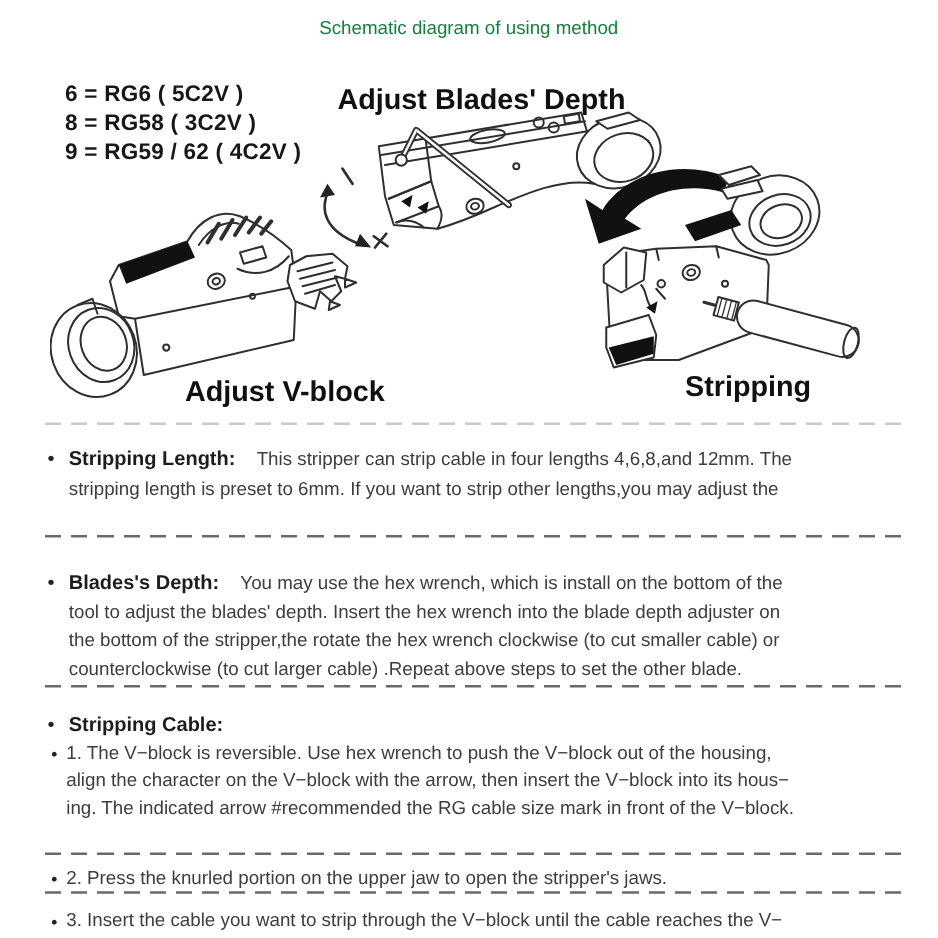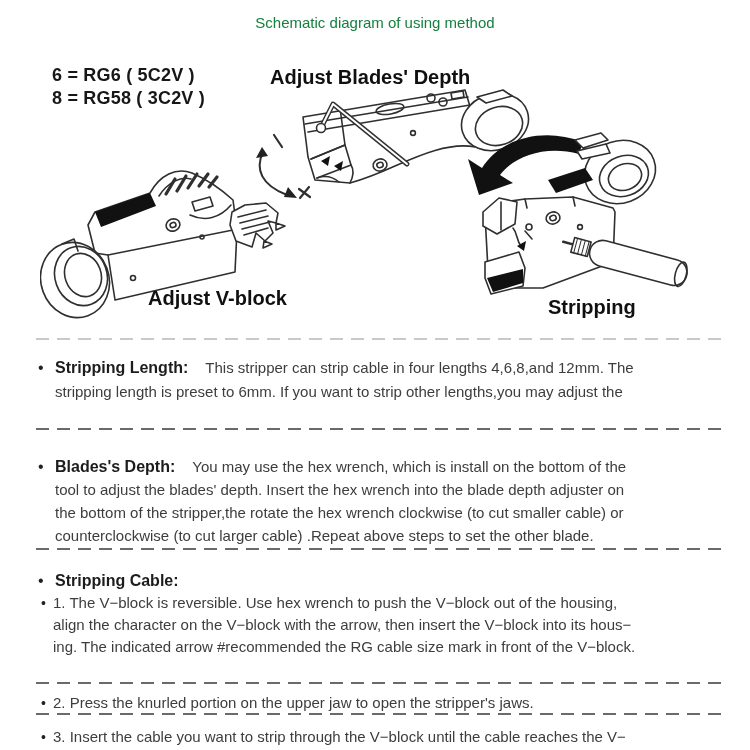--- a/index.html
+++ b/index.html
@@ -2,23 +2,23 @@
 <html><head>
 <meta charset="utf-8">
 <style>
   html,body{margin:0;padding:0;background:#fff;}
   .page{position:relative;width:750px;height:750px;background:#ffffff;overflow:hidden;
         font-family:"Liberation Sans",sans-serif;color:#3d3d3d;}
   .title{position:absolute;top:14px;left:0;width:750px;text-align:center;
          font-size:15px;color:#15803d;}
   .legend{position:absolute;left:52px;top:64px;font-size:18px;font-weight:bold;
           color:#171717;line-height:23px;letter-spacing:.2px;}
-  .dlabel{position:absolute;font-size:20px;font-weight:bold;color:#101010;white-space:nowrap;}
+  .dlabel{position:absolute;font-size:23px;font-weight:bold;color:#101010;white-space:nowrap;}
   .lbl-abd{left:270px;top:66px;}
-  .lbl-avb{left:148px;top:287px;}
+  .lbl-avb{left:148px;top:300px;}
   .lbl-str{left:548px;top:296px;}
   .ill{position:absolute;}
   .divider{position:absolute;left:36px;width:688px;height:2px;
            background:repeating-linear-gradient(90deg,#6a6a6a 0 13px,transparent 13px 21px);}
   .divider.light{background:repeating-linear-gradient(90deg,#c9c9c9 0 13px,transparent 13px 21px);}
   .sec{position:absolute;left:0;width:750px;}
   .line{position:relative;padding-left:55px;font-size:15px;white-space:nowrap;}
   .s1 .line{line-height:24px;}
   .s2 .line{line-height:23px;}
   .s3 .line{line-height:22.4px;}
@@ -31,20 +31,21 @@
 </head>
 <body>
 
 <div class="page">
 
   <div class="title">Schematic diagram of using method</div>
 
   <div class="legend">
     <div>6 = RG6 ( 5C2V )</div>
     <div>8 = RG58 ( 3C2V )</div>
+    <div>9 = RG59 / 62 ( 4C2V )</div>
   </div>
 
   <svg class="ill" style="left:255px;top:85px;width:290px;height:130px" viewBox="0 0 290 130">
     <g fill="none" stroke="#2f2f2f" stroke-width="1.6" stroke-linejoin="round" stroke-linecap="round">
 
       <path d="M8,67 C0,84 6,100 32,110" stroke-width="2"></path>
       <path fill="#222" stroke="none" d="M7,62 L1,73 L13,71 Z"></path>
       <path fill="#222" stroke="none" d="M42,113 L29,112 L33,102 Z"></path>
       <path d="M19,50 L27,62" stroke-width="2.2"></path>
       <path d="M44,104 L55,112 M54,102 L45,113" stroke-width="2.2"></path>

